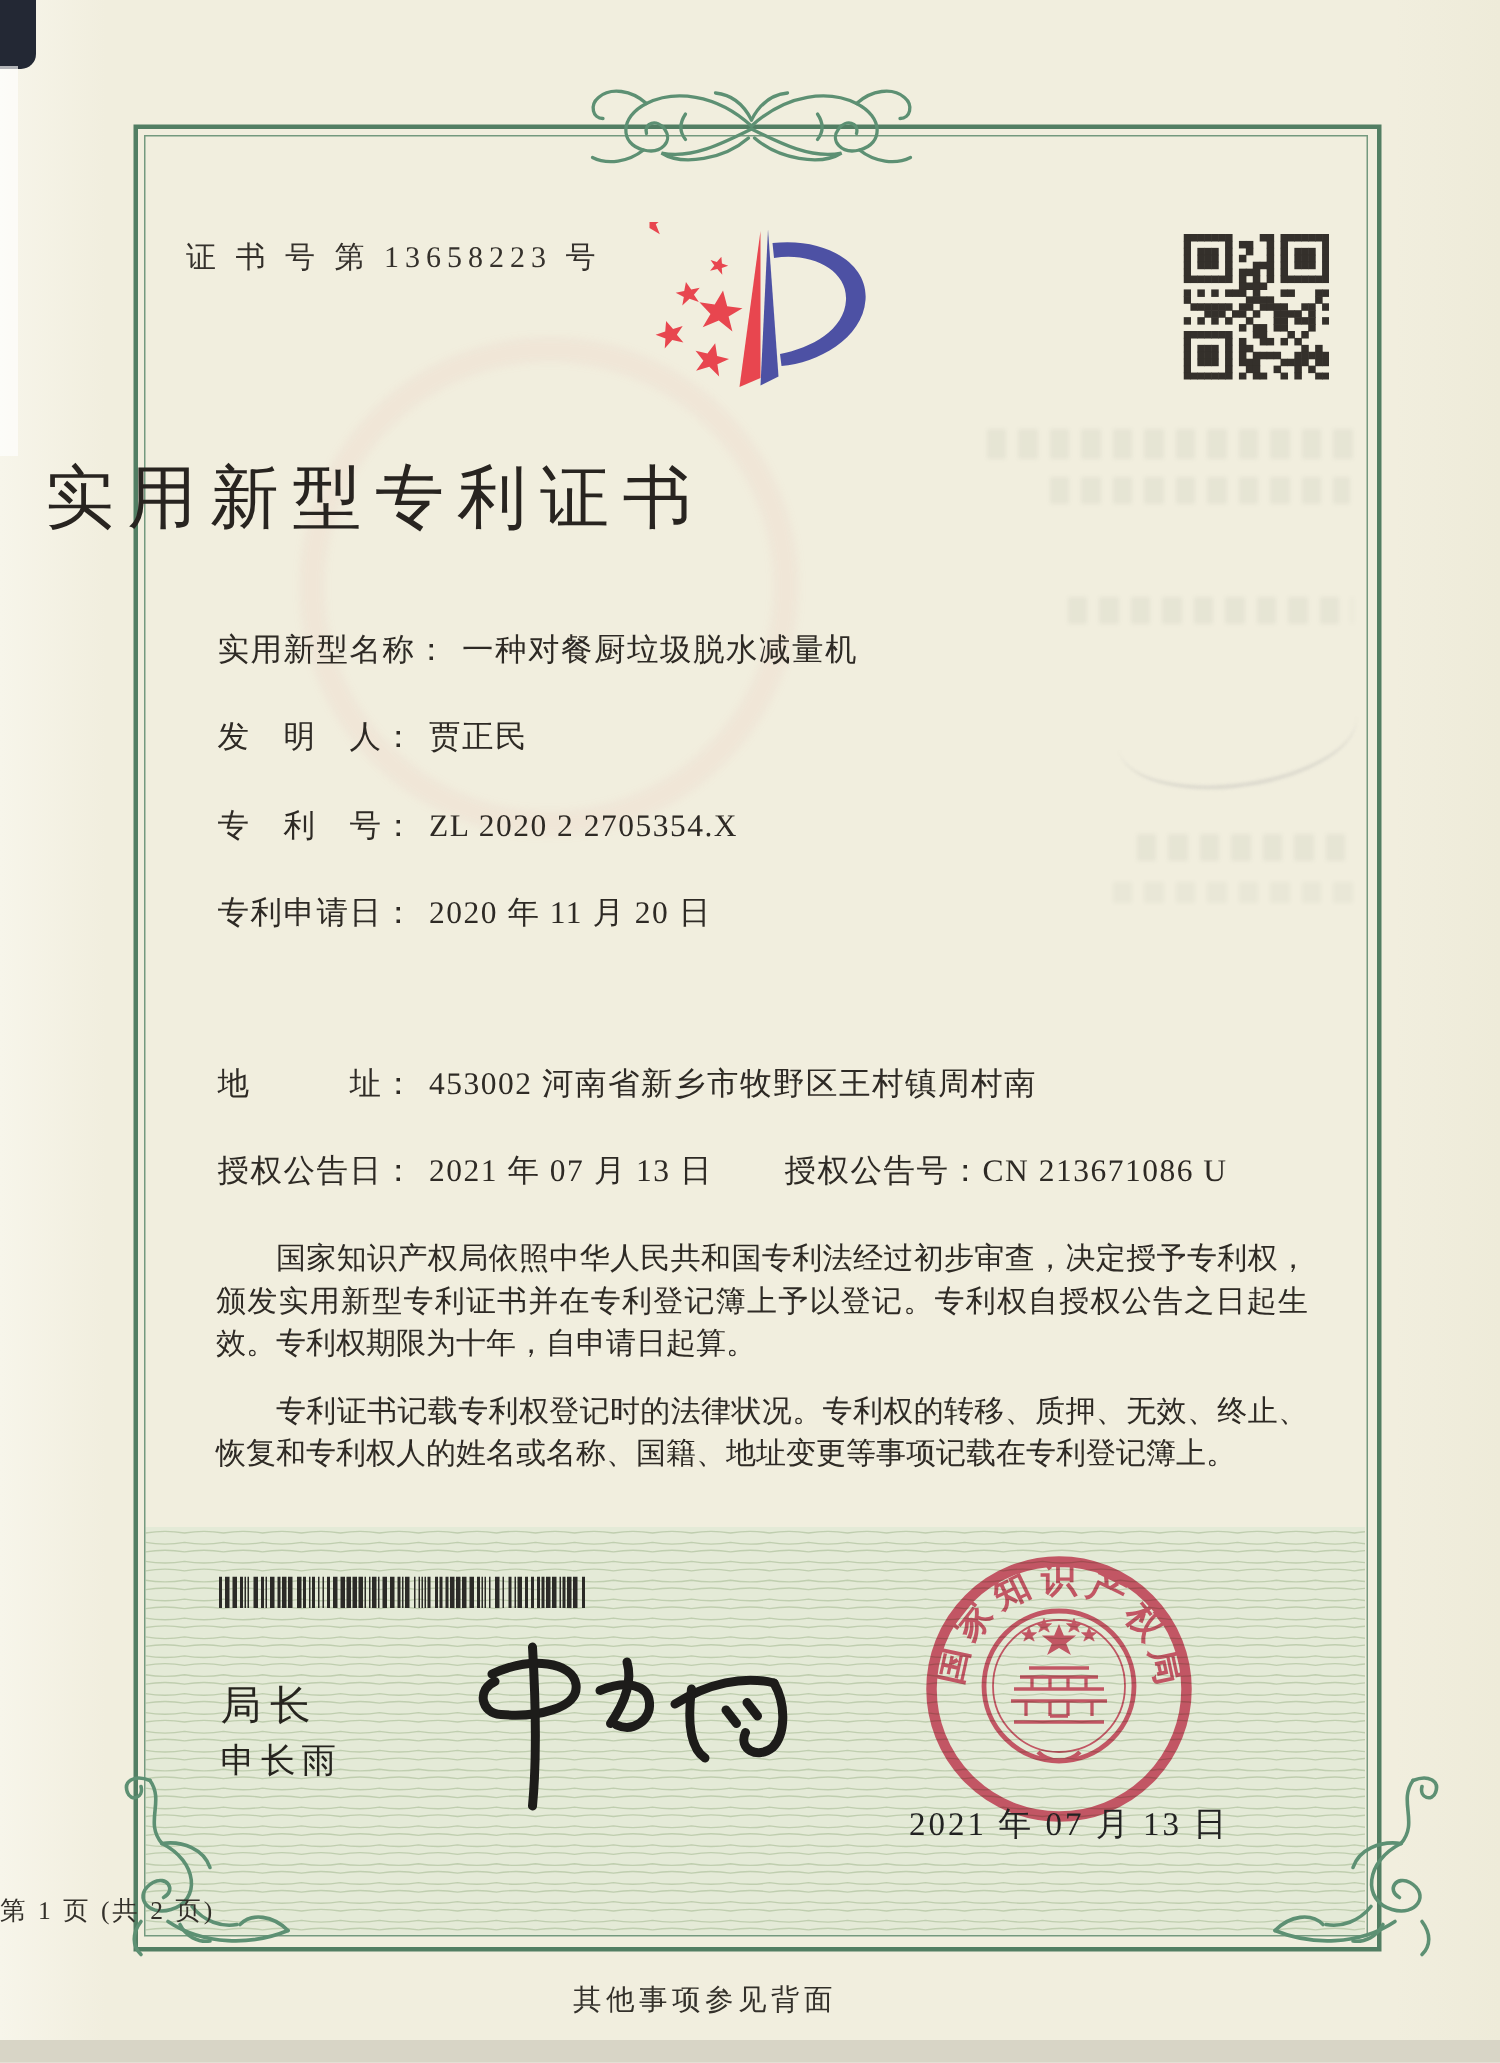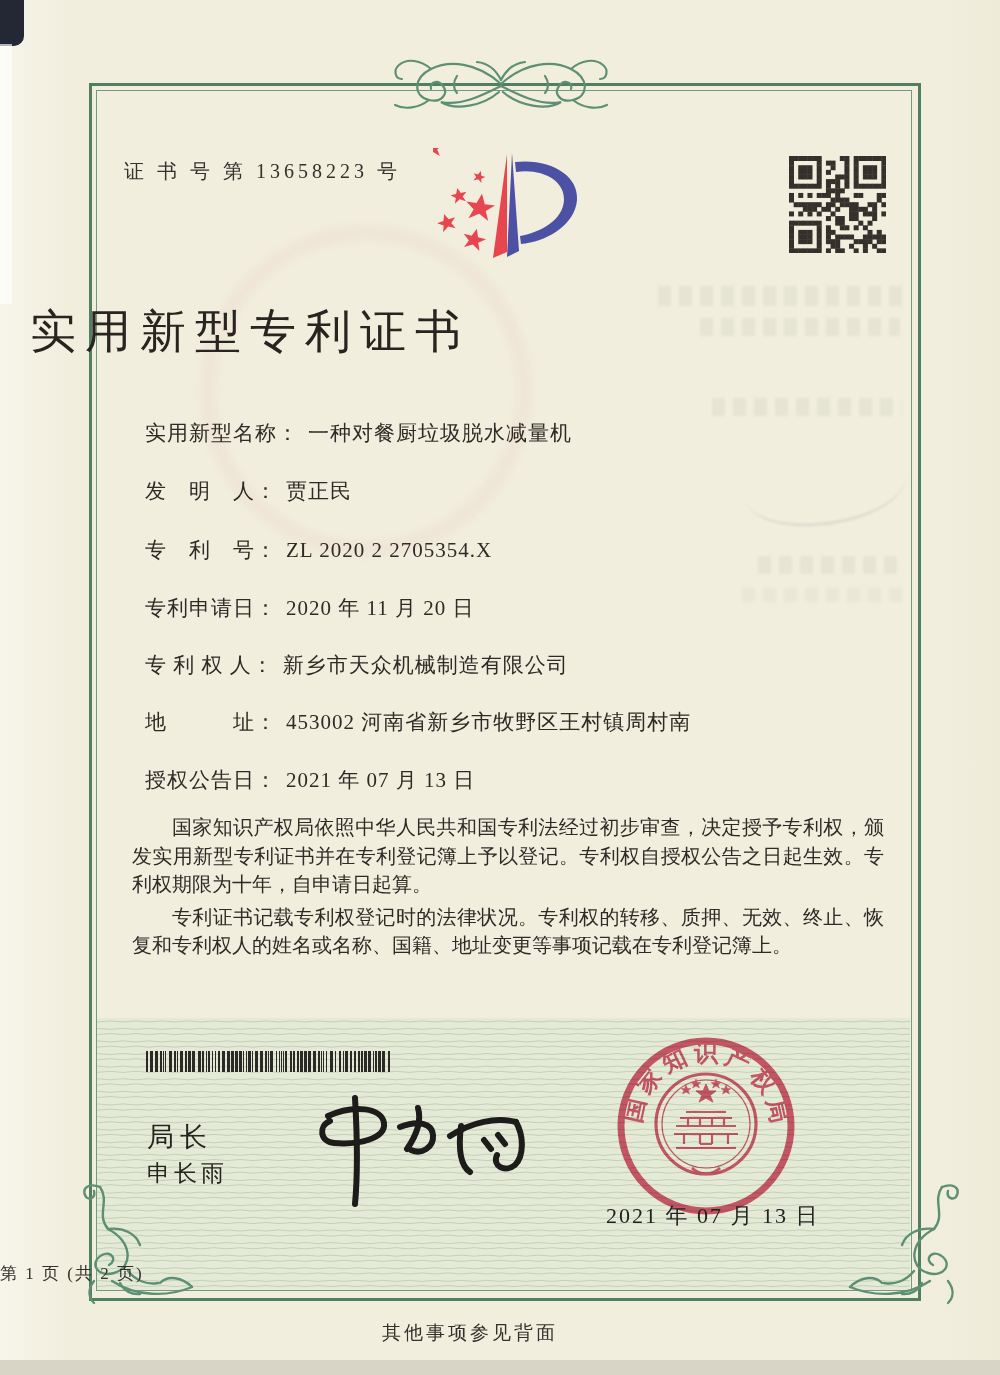--- a/index.html
+++ b/index.html
@@ -16,21 +16,21 @@
   
   #strip{left:97px;top:1018px;width:813px;height:272px;background:#e4ead7;}
   #strip svg{display:block;}
   
   #cert-no{left:124px;top:158px;font-size:20px;letter-spacing:4px;color:#35312c;}
   #title{left:30px;top:301px;width:970px;text-align:left;font-size:46px;letter-spacing:9px;color:#282420;font-weight:400;}
   .row{left:145px;font-size:21px;letter-spacing:1px;white-space:nowrap;color:#2e2a25;}
   .row .val{margin-left:9px;}
   #grant-no{left:523px;font-size:21px;letter-spacing:1px;white-space:nowrap;color:#2e2a25;}
   #body-text{left:128px;top:809px;width:760px;font-size:20px;line-height:28.5px;text-align:justify;color:#2e2a25;}
-  #body-text p{margin:4px;text-indent:2em;}
+  #body-text p{margin:16px;text-indent:2em;}
   #director-title{left:147px;top:1119px;font-size:27px;letter-spacing:6px;font-family:"Liberation Sans","DejaVu Sans",sans-serif;color:#26241f;}
   #director-name{left:147px;top:1158px;font-size:23px;letter-spacing:4px;font-family:"Liberation Sans","DejaVu Sans",sans-serif;color:#26241f;}
   #seal-date{left:606px;top:1201px;font-size:22px;letter-spacing:2px;color:#222;}
   #page-num{left:0;top:1262px;width:940px;text-align:left;font-size:17px;letter-spacing:2px;color:#33302a;}
   #footer-note{left:0;top:1320px;width:940px;text-align:center;font-size:19px;letter-spacing:3px;color:#33302a;font-family:Liberation Serif, serif;}
   
   .ghost{opacity:.55;filter:blur(1.5px);}
   #ghost-ring{left:200px;top:225px;width:300px;height:300px;border:16px solid rgba(224,140,140,.08);border-radius:50%;filter:blur(3px);}
   .ghost-lines{background:repeating-linear-gradient(90deg,rgba(96,112,92,.14) 0 13px,transparent 13px 21px);}
   #ghost-a{left:658px;top:286px;width:245px;height:20px;}
@@ -402,28 +402,28 @@
   </div>
   <div class="abs row" style="top:477px;">
     <span>发　明　人：</span><span class="val">贾正民</span>
   </div>
   <div class="abs row" style="top:536px;">
     <span>专　利　号：</span><span class="val">ZL 2020 2 2705354.X</span>
   </div>
   <div class="abs row" style="top:594px;">
     <span>专利申请日：</span><span class="val">2020 年 11 月 20 日</span>
   </div>
-  <div class="abs row" style="top:651px;">
-    <span>专 利 权 人：</span><span class="val">新乡市天众机械制造有限公司</span>
-  </div>
   <div class="abs row" style="top:708px;text-align:center;">
     <span>地　　　址：</span><span class="val">453002 河南省新乡市牧野区王村镇周村南</span>
   </div>
   <div class="abs row" style="top:766px;">
     <span>授权公告日：</span><span class="val">2021 年 07 月 13 日</span>
+  </div>
+  <div class="abs" id="grant-no" style="top:766px;">
+    <span>授权公告号：</span><span class="val">CN 213671086 U</span>
   </div>
 
   <div class="abs" id="body-text">
     <p>国家知识产权局依照中华人民共和国专利法经过初步审查，决定授予专利权，颁发实用新型专利证书并在专利登记簿上予以登记。专利权自授权公告之日起生效。专利权期限为十年，自申请日起算。</p>
     <p>专利证书记载专利权登记时的法律状况。专利权的转移、质押、无效、终止、恢复和专利权人的姓名或名称、国籍、地址变更等事项记载在专利登记簿上。</p>
   </div>
 
   <svg class="abs" style="left:145px;top:1051px;" width="248" height="22" viewBox="0 0 248 22" id="barcode">
       <rect x="1" y="0" width="2" height="21" fill="#2b2a27"></rect>
       <rect x="5" y="0" width="3" height="21" fill="#2b2a27"></rect>

